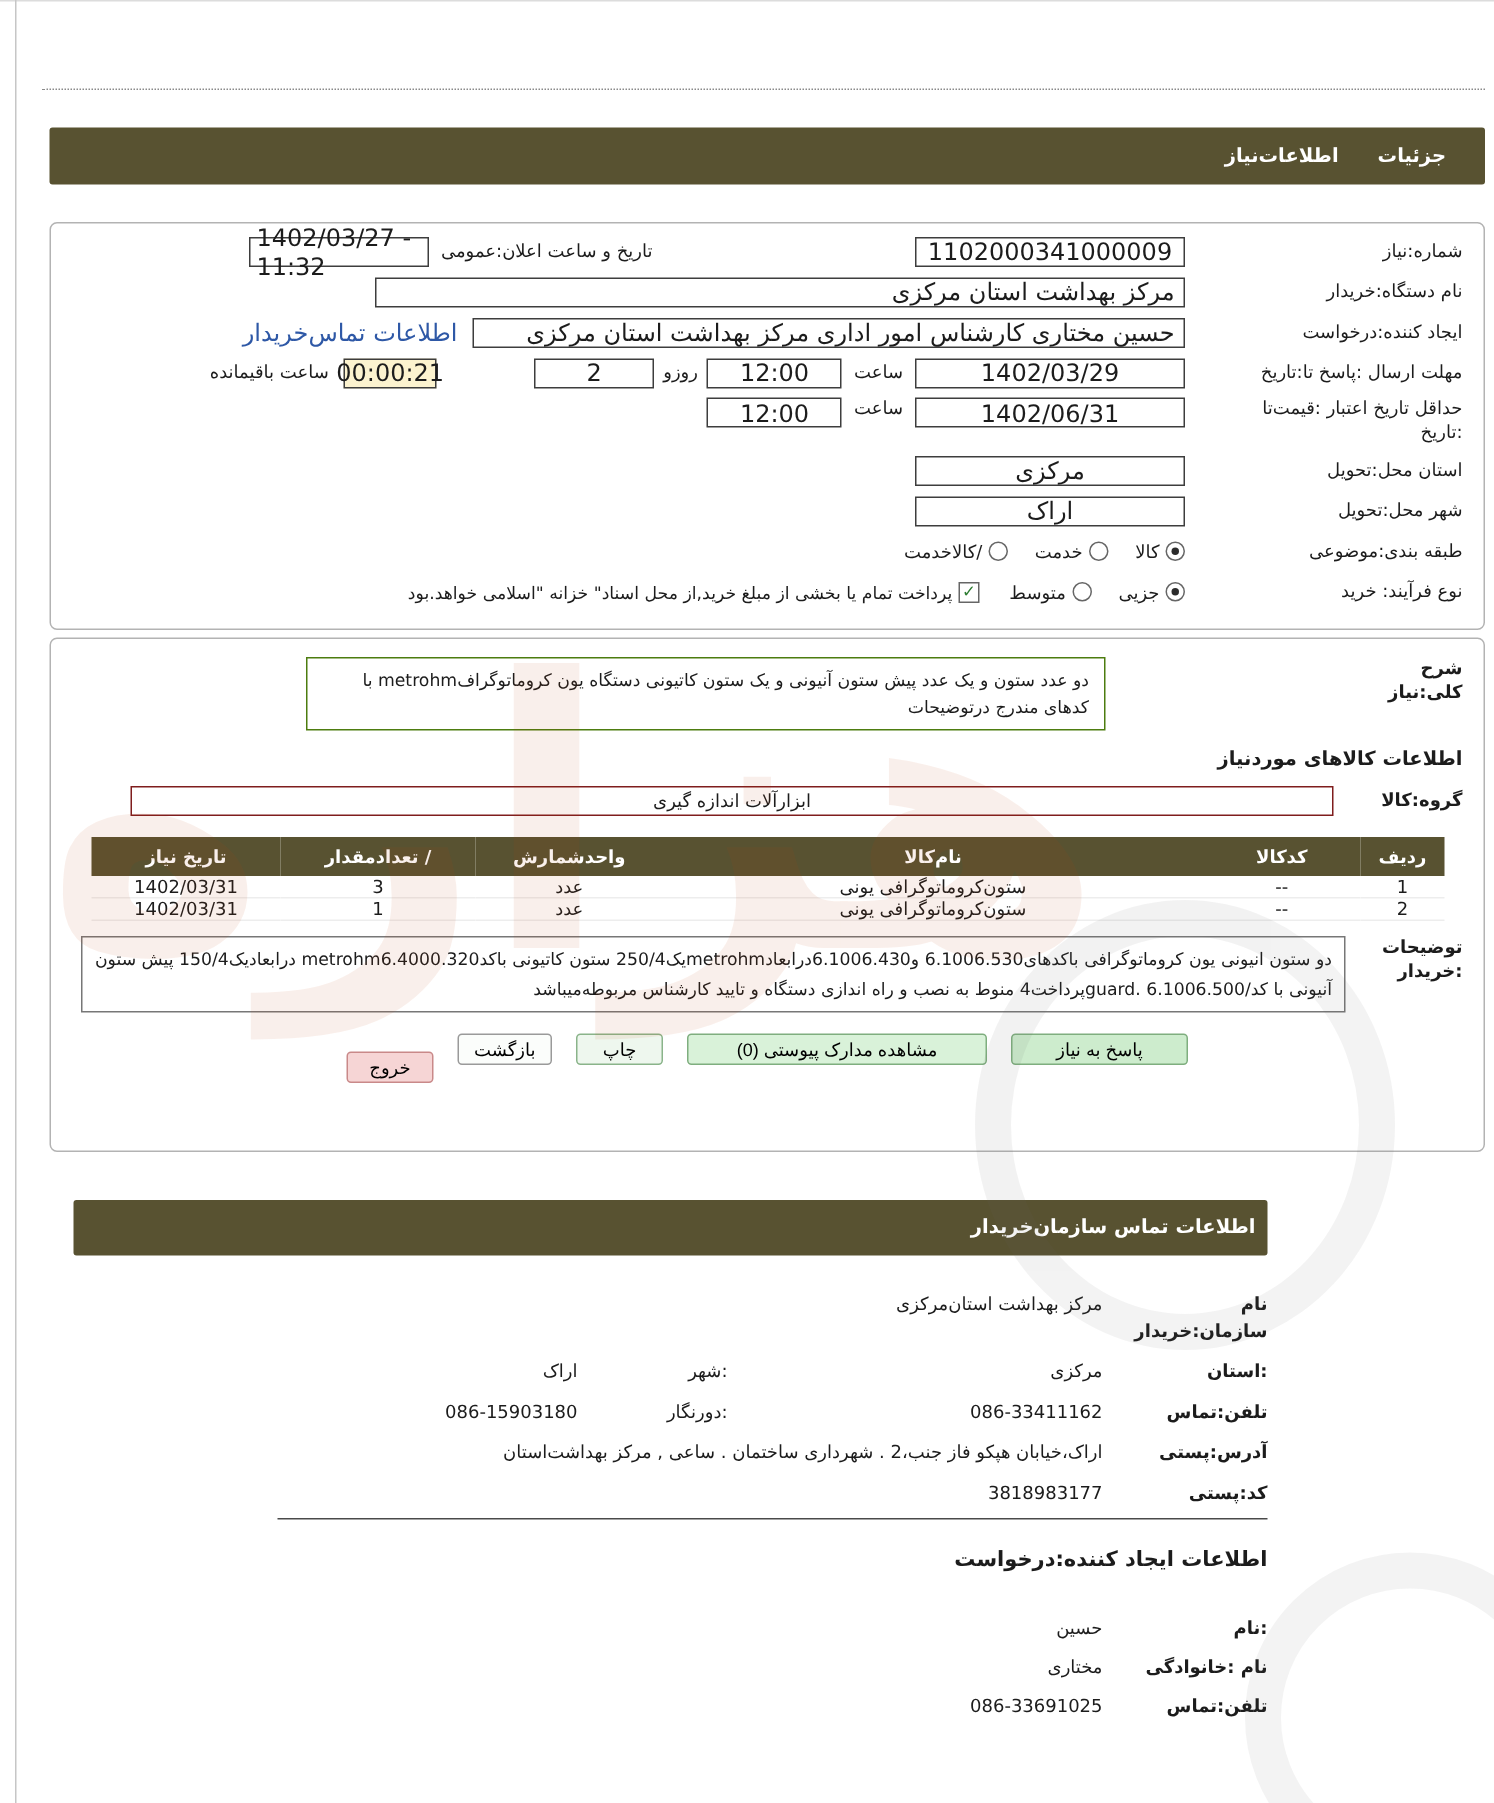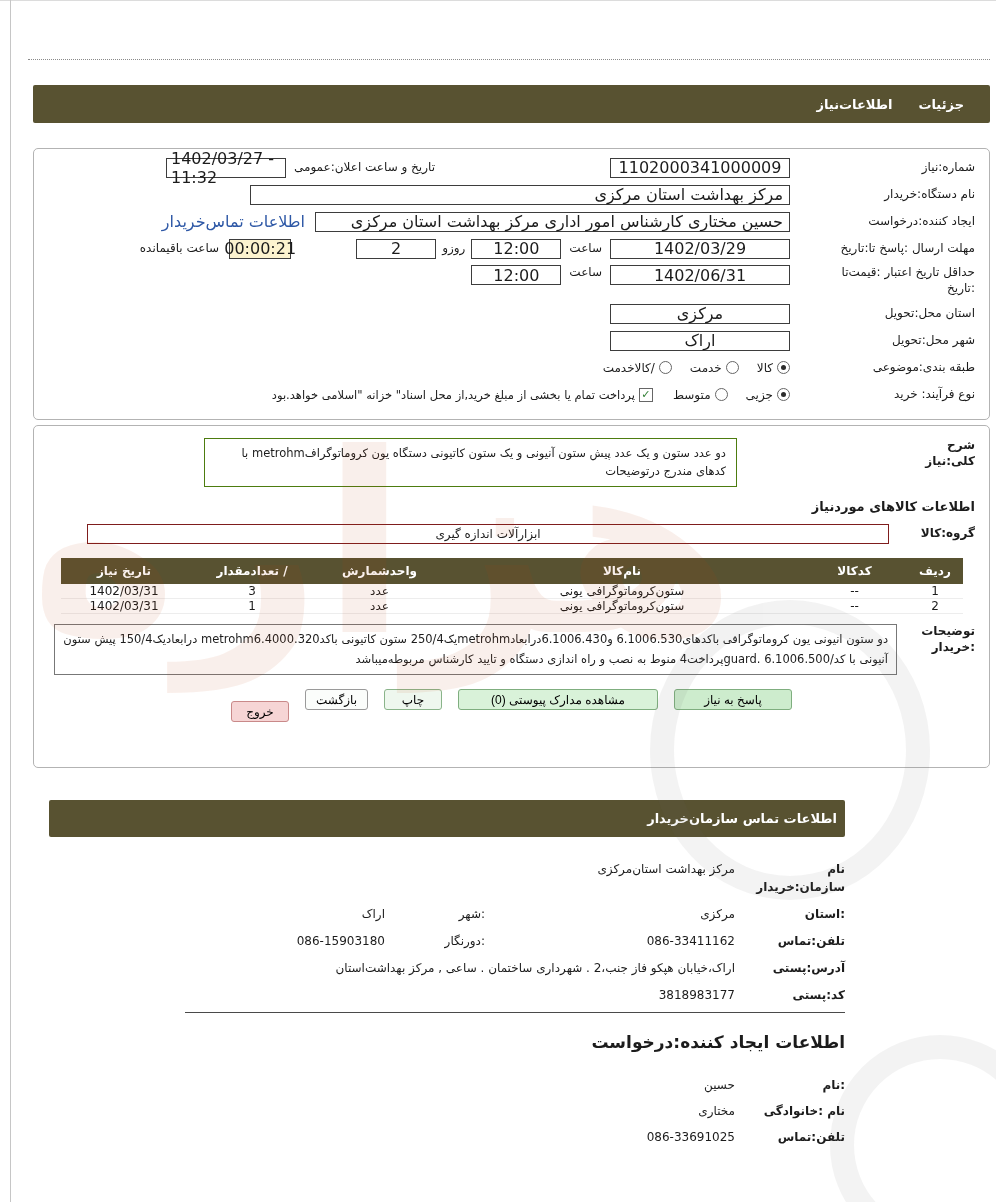--- a/index.html
+++ b/index.html
@@ -77,21 +77,21 @@
 
   .contact { position:absolute; top:860px; right:151px; width:690px; }
   .crow { display:flex; align-items:flex-start; margin-bottom:9px; line-height:1.5; }
   .cl { width:110px; flex-shrink:0; font-weight:bold; }
   .cv { width:250px; }
   .cl2 { width:100px; flex-shrink:0; font-weight:normal; }
   .cv2 { width:160px; }
   .cv-wide { width:570px; }
 
   .sep { position:absolute; top:1012px; right:151px; width:660px; border-top:1px solid #4a4a4a; }
-  .creator-h { position:absolute; top:1032px; right:151px; font-weight:bold; font-size:17px; }
+  .creator-h { position:absolute; top:1032px; right:151px; font-weight:bold; font-size:14px; }
   .creator { position:absolute; top:1076px; right:151px; width:420px; }
   .creator .crow { margin-bottom:8px; }
 
   .watermark { position:absolute; inset:0; pointer-events:none; z-index:40; opacity:0.08; }
   .wm-text { position:absolute; left:30px; top:400px; font-size:250px; font-weight:bold; color:#c2410c;
              direction:rtl; }
   .wm-ring { position:absolute; border:24px solid #666; border-radius:50%; }
   .r1 { width:280px; height:300px; left:650px; top:600px; }
   .r2 { width:220px; height:220px; left:830px; top:1035px; }
 </style>

